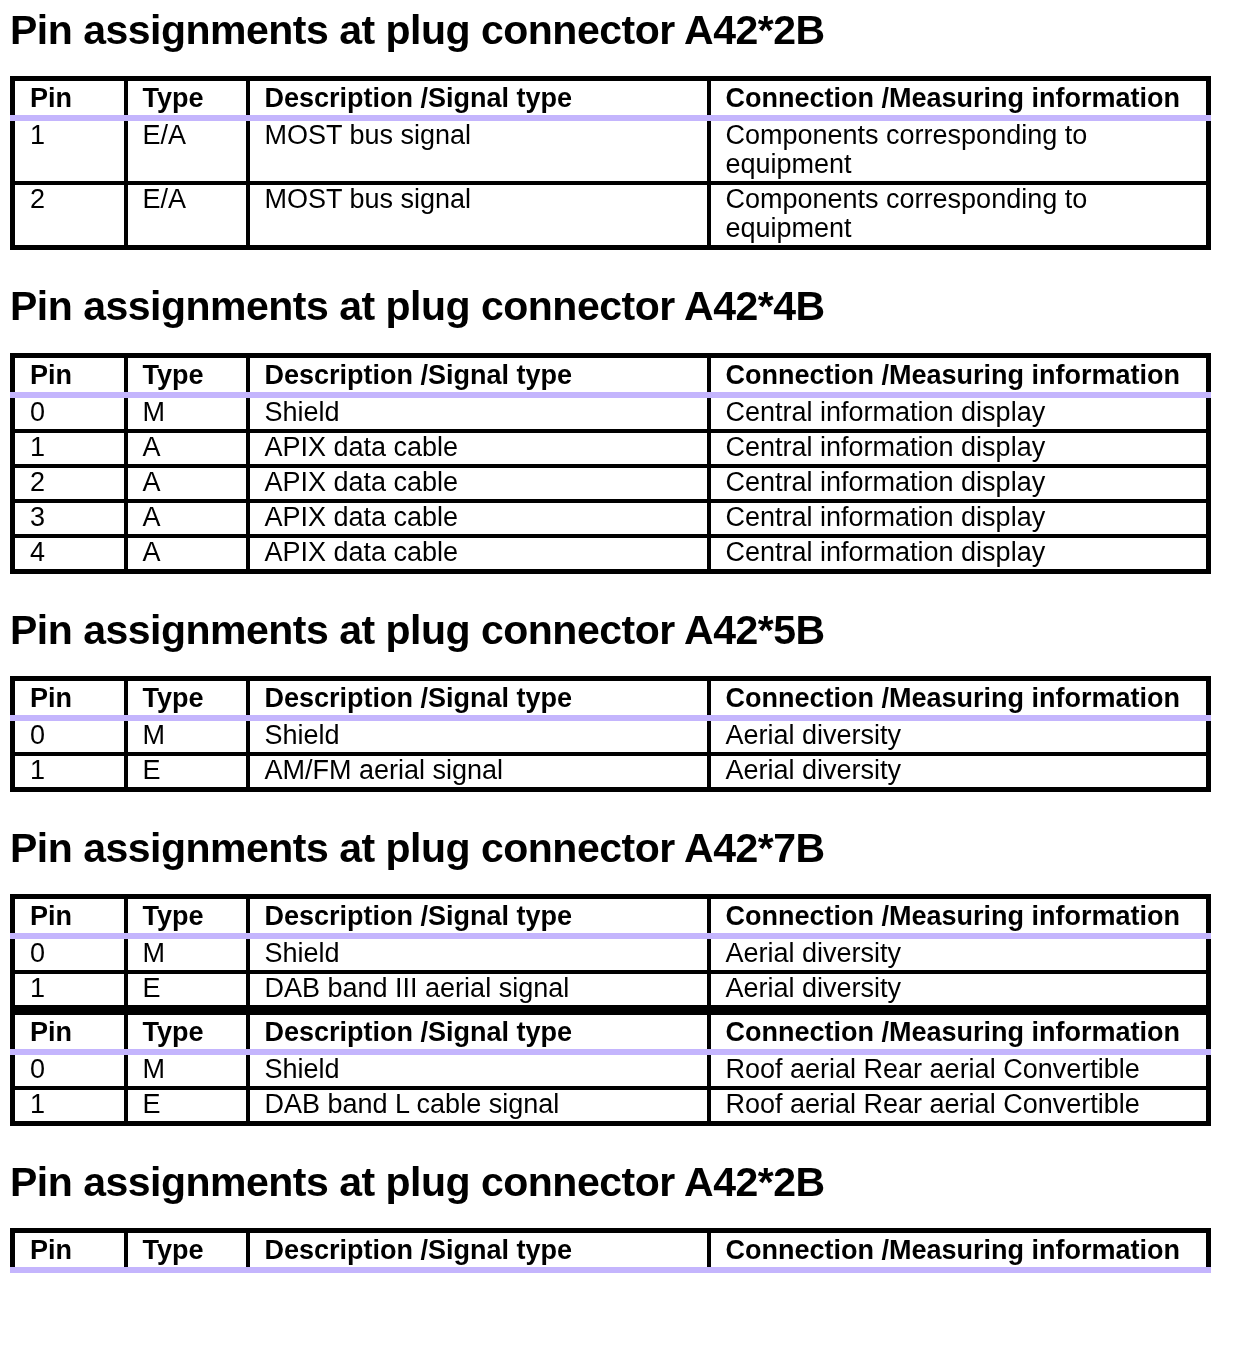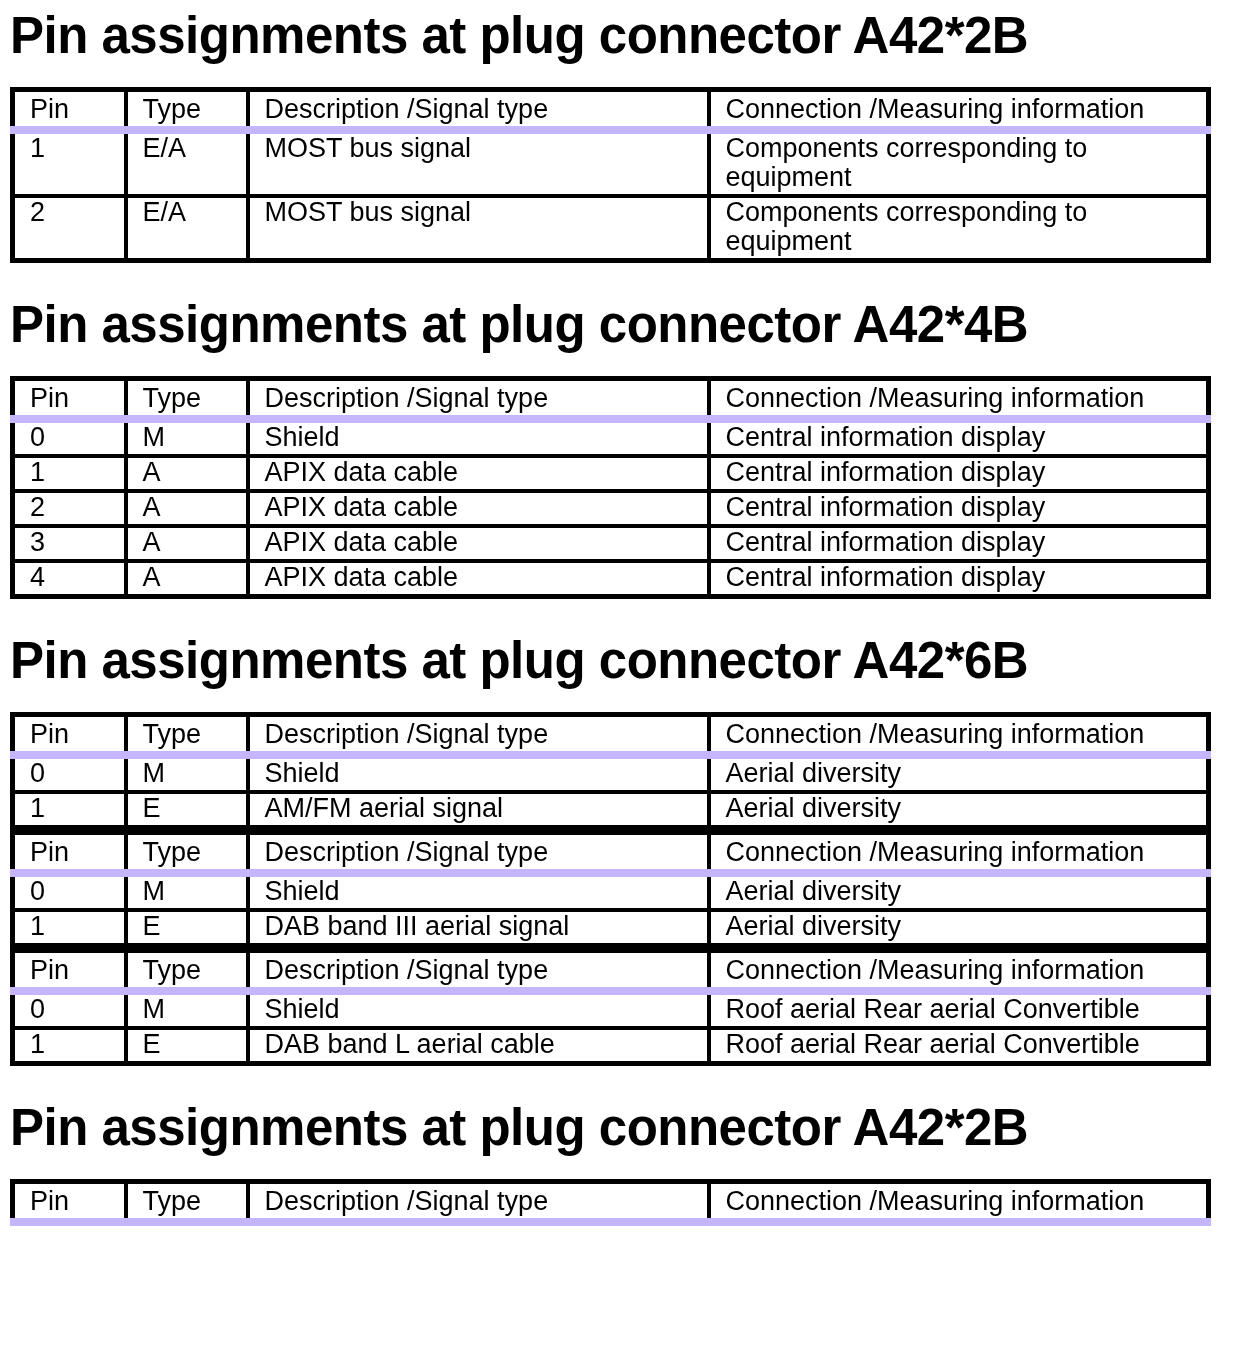--- a/index.html
+++ b/index.html
@@ -9,21 +9,21 @@
     color: #000000;
     font-family: "Liberation Sans", sans-serif;
   }
   body {
     width: 1248px;
     padding: 8px 0 10px 10px;
     box-sizing: border-box;
   }
   .pin-section { margin: 0; }
   .section-title {
-    font-size: 51px;
+    font-size: 41px;
     font-weight: bold;
     line-height: 1.08;
     letter-spacing: -0.5px;
     margin: 34px 0 24px 0;
   }
   .pin-section:first-child .section-title { margin-top: 0; }
   table.pin-table {
     border-collapse: collapse;
     table-layout: fixed;
     width: 1196px;
@@ -34,24 +34,24 @@
   col.col-desc { width: 461px; }
   col.col-conn { width: 500px; }
   .pin-table th, .pin-table td {
     border: 4px solid #000;
     vertical-align: top;
     text-align: left;
     font-size: 27px;
     overflow: hidden;
   }
   .pin-table th {
-    font-weight: normal;
+    font-weight: bold;
     line-height: 30px;
     padding: 2px 10px 2px 15px;
-    border-bottom: 8px solid #c4b5fd;
+    border-bottom: 6px solid #c4b5fd;
     white-space: nowrap;
   }
   .pin-table td {
     font-weight: normal;
     line-height: 29px;
     padding: 0 10px 2px 15px;
   }
 </style>
 </head>
 <body>
@@ -137,21 +137,21 @@
             <td>4</td>
             <td>A</td>
             <td>APIX data cable</td>
             <td>Central information display</td>
           </tr>
         </tbody>
     </table>
   </section>
 
   <section class="pin-section">
-    <h1 class="section-title">Pin assignments at plug connector A42*6B</h1>
+    <h1 class="section-title">Pin assignments at plug connector A42*5B</h1>
     <table class="pin-table">
       <colgroup>
         <col class="col-pin">
         <col class="col-type">
         <col class="col-desc">
         <col class="col-conn">
       </colgroup>
       <thead>
         <tr>
             <th>Pin</th>
@@ -171,20 +171,21 @@
             <td>1</td>
             <td>E</td>
             <td>AM/FM aerial signal</td>
             <td>Aerial diversity</td>
           </tr>
         </tbody>
     </table>
   </section>
 
   <section class="pin-section">
+    <h1 class="section-title">Pin assignments at plug connector A42*7B</h1>
     <table class="pin-table">
       <colgroup>
         <col class="col-pin">
         <col class="col-type">
         <col class="col-desc">
         <col class="col-conn">
       </colgroup>
       <thead>
         <tr>
             <th>Pin</th>
@@ -229,21 +230,21 @@
       <tbody>
           <tr>
             <td>0</td>
             <td>M</td>
             <td>Shield</td>
             <td>Roof aerial Rear aerial Convertible</td>
           </tr>
           <tr>
             <td>1</td>
             <td>E</td>
-            <td>DAB band L aerial cable</td>
+            <td>DAB band L cable signal</td>
             <td>Roof aerial Rear aerial Convertible</td>
           </tr>
         </tbody>
     </table>
   </section>
 
   <section class="pin-section">
     <h1 class="section-title">Pin assignments at plug connector A42*2B</h1>
     <table class="pin-table">
       <colgroup>

